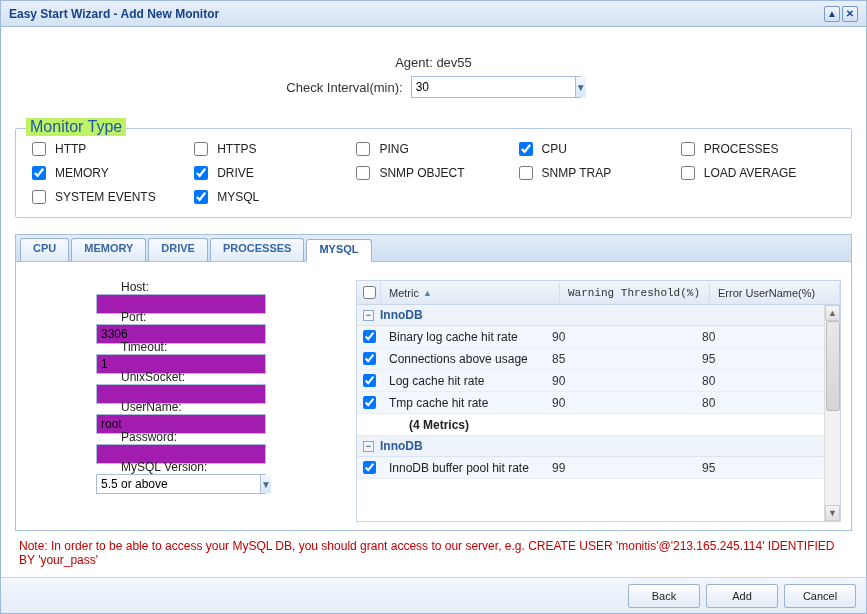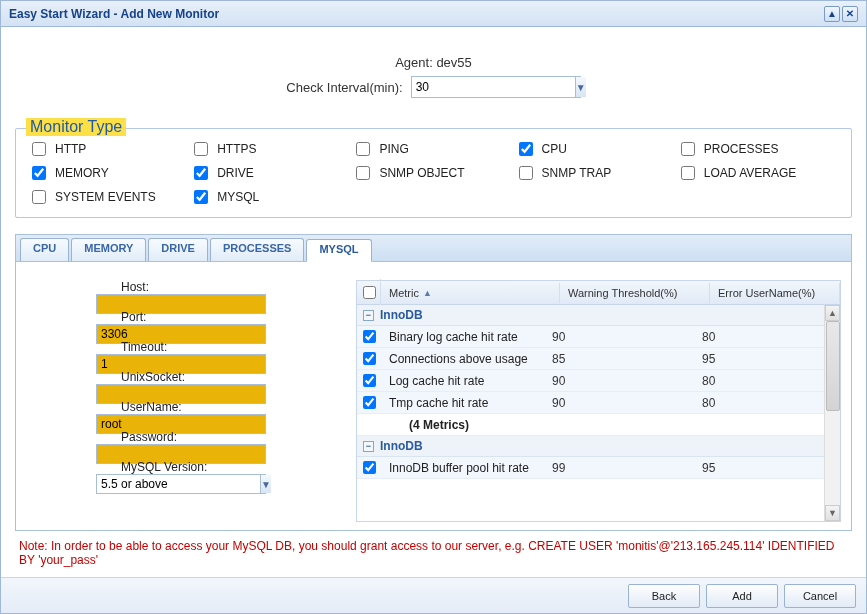--- a/index.html
+++ b/index.html
@@ -84,21 +84,21 @@
   .fieldset {
     border: 1px solid #b5c8e3;
     border-radius: 2px;
     padding: 10px 12px 10px 12px;
     margin-bottom: 16px;
     position: relative;
   }
   .fieldset-legend {
     position: absolute;
     top: -11px; left: 10px;
-    background: #fde047;
+    background: #bef264;
     padding: 0 4px;
     color: #1e5aa8;
     font-size: 16px;
     font-weight: normal;
   }
   .mtype-grid {
     display: grid;
     grid-template-columns: repeat(5, 1fr);
     row-gap: 4px;
   }
@@ -149,40 +149,40 @@
     display:flex; align-items:center;
     margin-bottom: 6px;
     height: 24px;
     flex-direction: column;
   }
   .form-row label { width: 120px; font-size:12px; color:#222;}
   .text-input {
     width: 170px; height: 22px;
     border: 1px solid #a7bdd8;
     padding: 2px 4px; font-size:12px;
-    background:#eab308;
+    background:#a21caf;
   }
   .grid-col { flex:1; display:flex; flex-direction:column; border:1px solid #c7d6ea; }
   .grid-header {
     display:flex;
     background: linear-gradient(#f2f6fc,#e0eaf6);
     border-bottom:1px solid #c7d6ea;
     font-size:11px;
     color:#333;
     height:24px;
     align-items:center;
   }
   .gh-cell {
     padding: 4px 8px;
     border-right:1px solid #d3dfef;
     display:flex; align-items:center; gap:4px;
   }
   .gh-chk { width:24px; justify-content:center; }
   .gh-metric { flex:1; }
-  .gh-warn { width:150px; }
+  .gh-warn { width:150px;font-family:Liberation Mono, monospace; }
   .gh-err { width:130px; }
   .sort-arrow { font-size:9px; color:#5a7aab; }
   .grid-body {
     flex:1; overflow-y:auto;
     background: #fff;
     position:relative;
   }
   .group-row {
     display:flex; align-items:center;
     background:#eef3fa;

